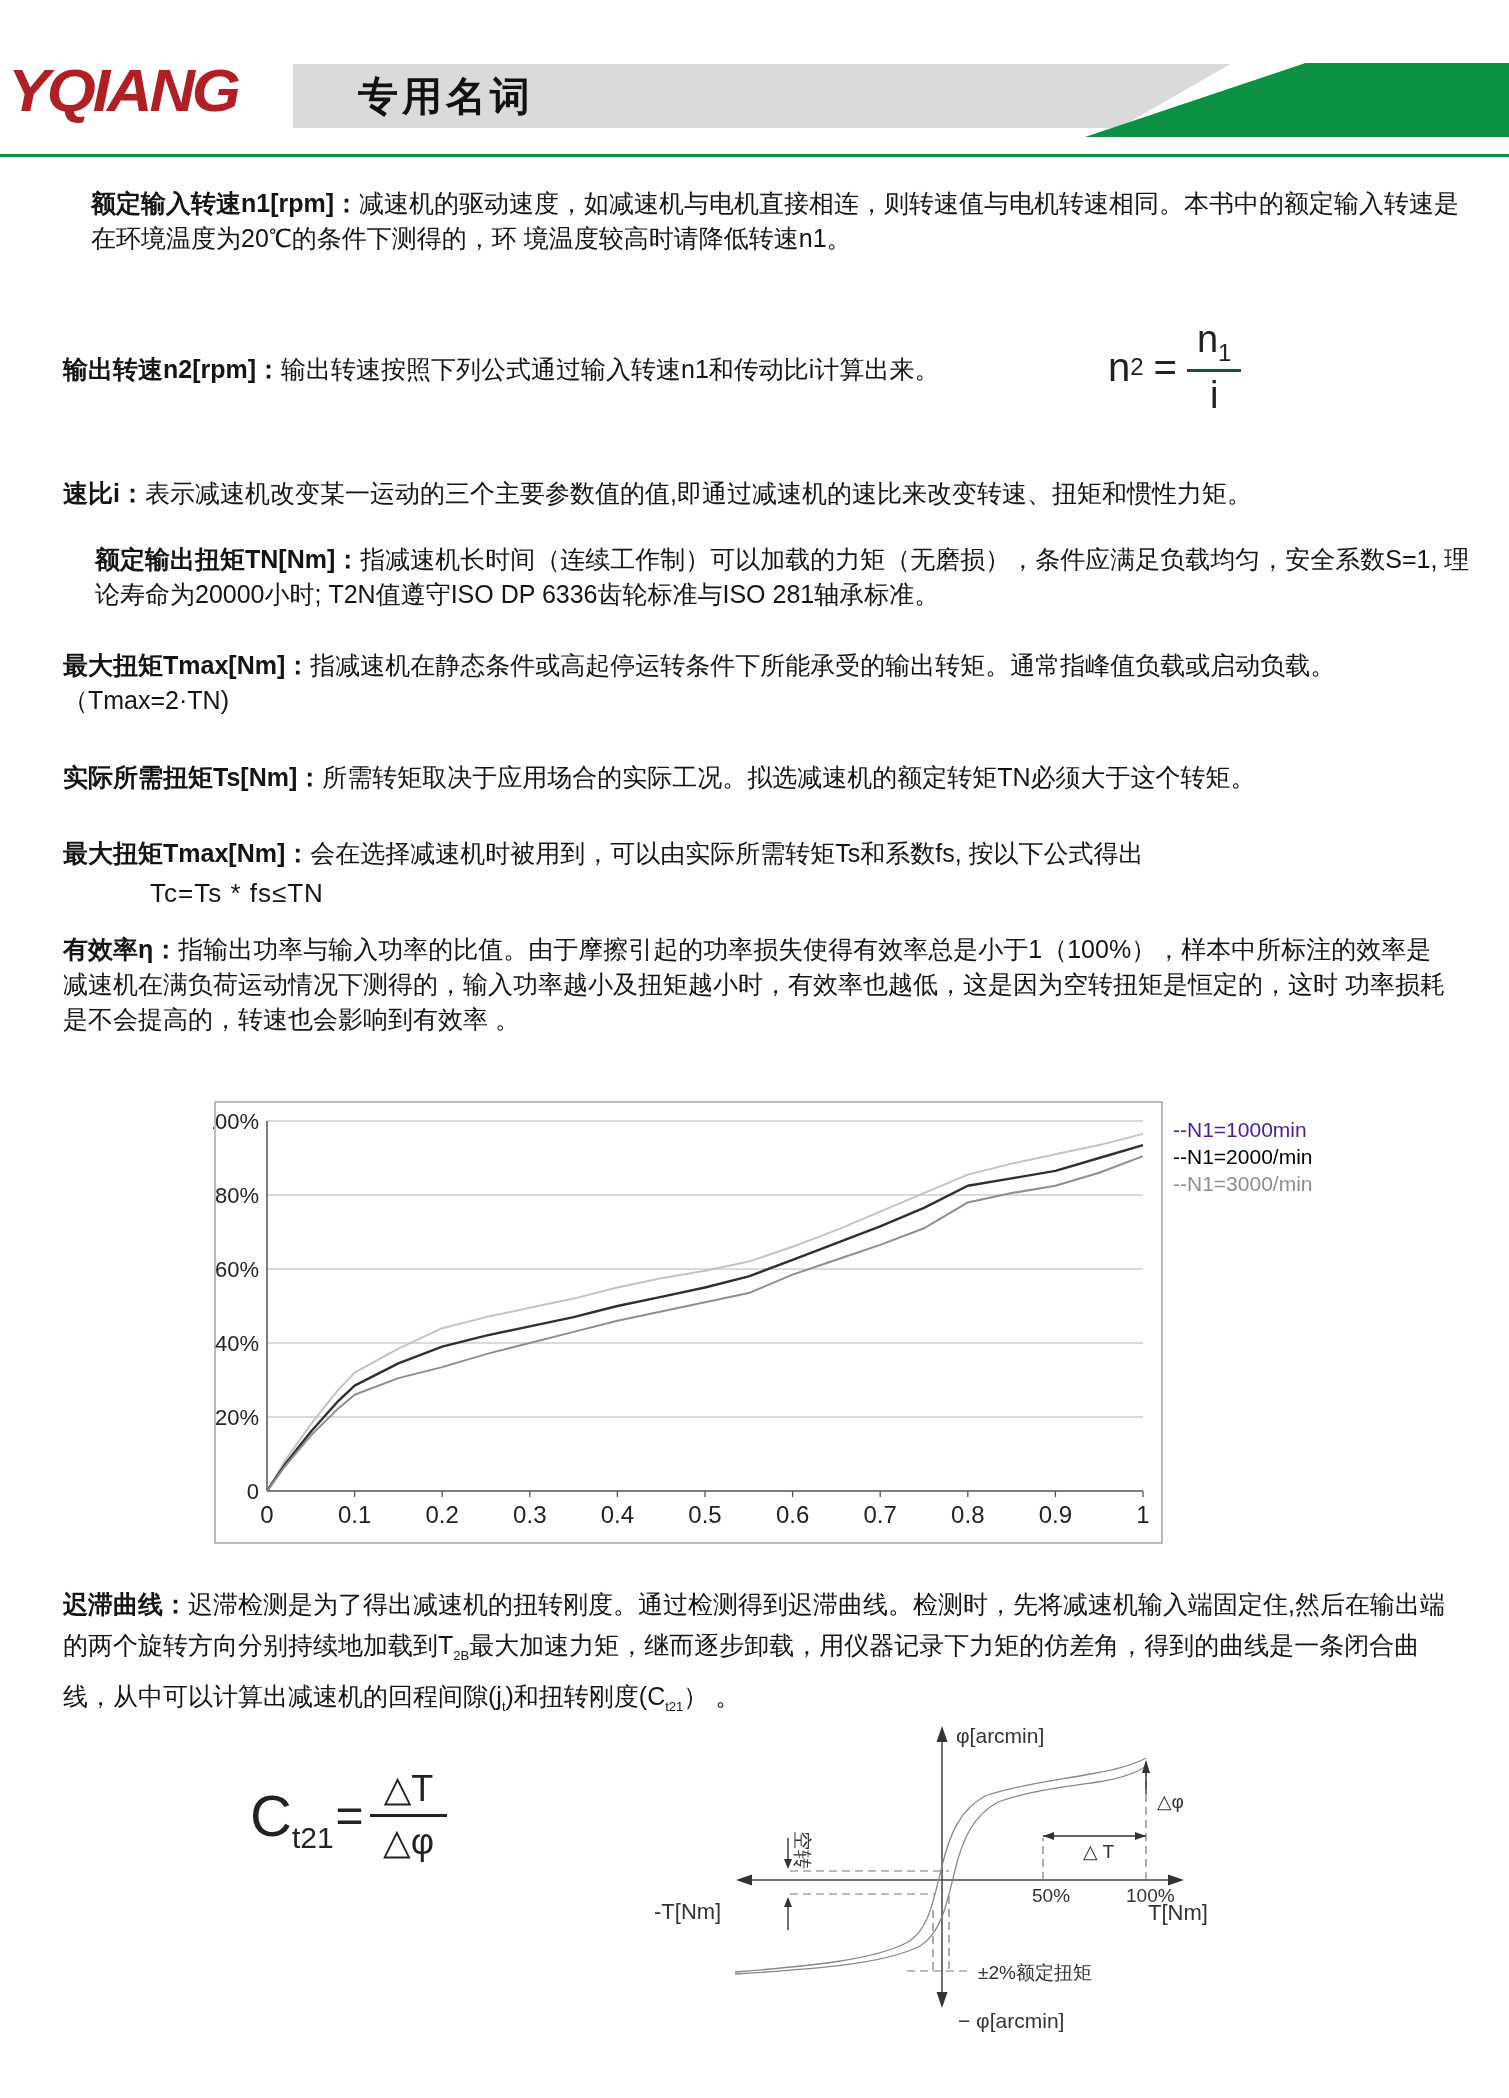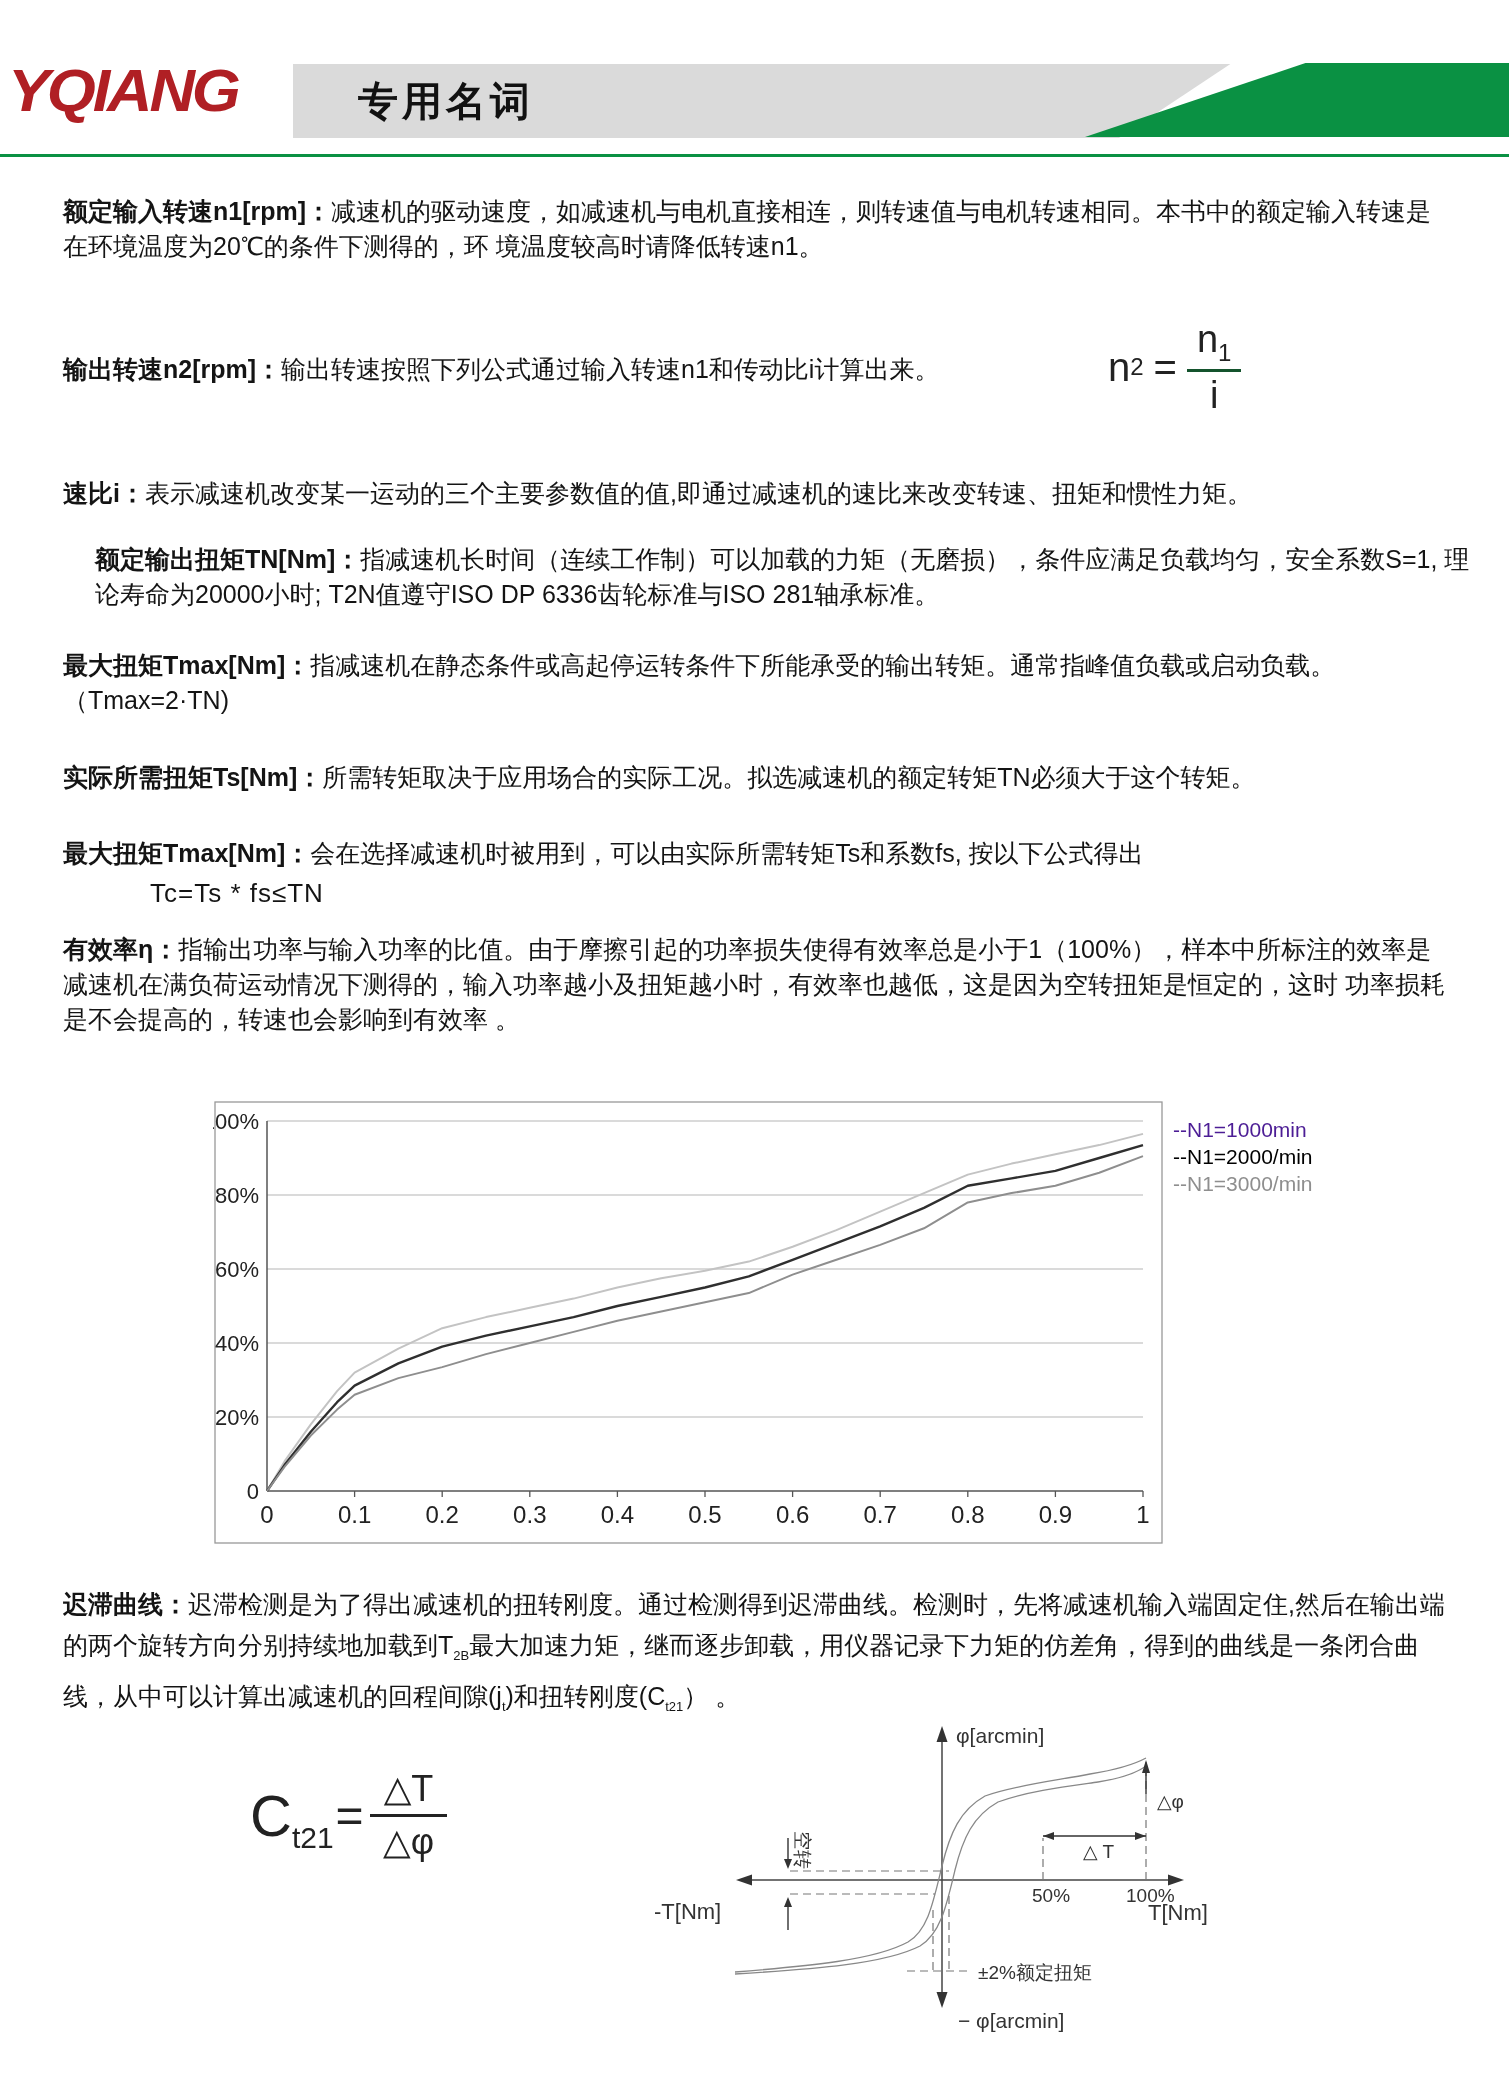--- a/index.html
+++ b/index.html
@@ -3,31 +3,31 @@
 <meta charset="utf-8">
 <style>
   * { margin:0; padding:0; box-sizing:border-box; }
   html,body { background:#ffffff; }
   body { font-family:"Liberation Sans", sans-serif; color:#1a1a1a; }
   .page { position:relative; width:1509px; height:2098px; background:#fff; overflow:hidden; }
 
   
   .logo { position:absolute; left:8px; top:56px; font-size:60px; font-weight:800; font-style:italic;
           color:#b01f24; letter-spacing:-3px; transform:scaleX(1.05); transform-origin:left; }
-  .banner-gray { position:absolute; left:293px; top:64px; width:944px; height:74px; background:#dadada;
+  .banner-gray { position:absolute; left:293px; top:64px; width:944px; height:64px; background:#dadada;
           clip-path:polygon(0 0, 99.3% 0, 87.5% 100%, 0 100%); display:flex; align-items:center; }
   .banner-title { font-size:40px; font-weight:700; color:#111; padding-left:65px; letter-spacing:4px; }
   .banner-green { position:absolute; left:1085px; top:63px; width:424px; height:74px; background:#0a9143;
           clip-path:polygon(52% 0, 100% 0, 100% 100%, 0 100%); }
   .green-rule { position:absolute; left:0; top:154px; width:1509px; height:3px; background:#0a9143; }
 
   
   .para { position:absolute; left:63px; width:1390px; font-size:25px; line-height:35px; color:#141414; }
   .para b { font-weight:700; }
-  .p1 { top:194px; } .p2 { top:352px; width:1040px; } .p3 { top:476px; }
+  .p1 { top:186px;margin-left:28px; } .p2 { top:352px; width:1040px; } .p3 { top:476px; }
   .p4 { top:542px;margin-left:32px; } .p5 { top:648px; } .p6 { top:760px; }
   .p7 { top:836px; } .p8 { top:932px; }
   .p9 { top:1584px; line-height:41px; }
   .tc-line { position:absolute; left:150px; top:878px; font-size:26px; color:#141414; letter-spacing:1px; }
   sub.small { font-size:13px; }
 
   
   .formula-n2 { position:absolute; left:1108px; top:318px; display:flex; align-items:center;
                 font-size:40px; color:#222; font-weight:500; }
   .formula-n2 sub { font-size:24px; }

